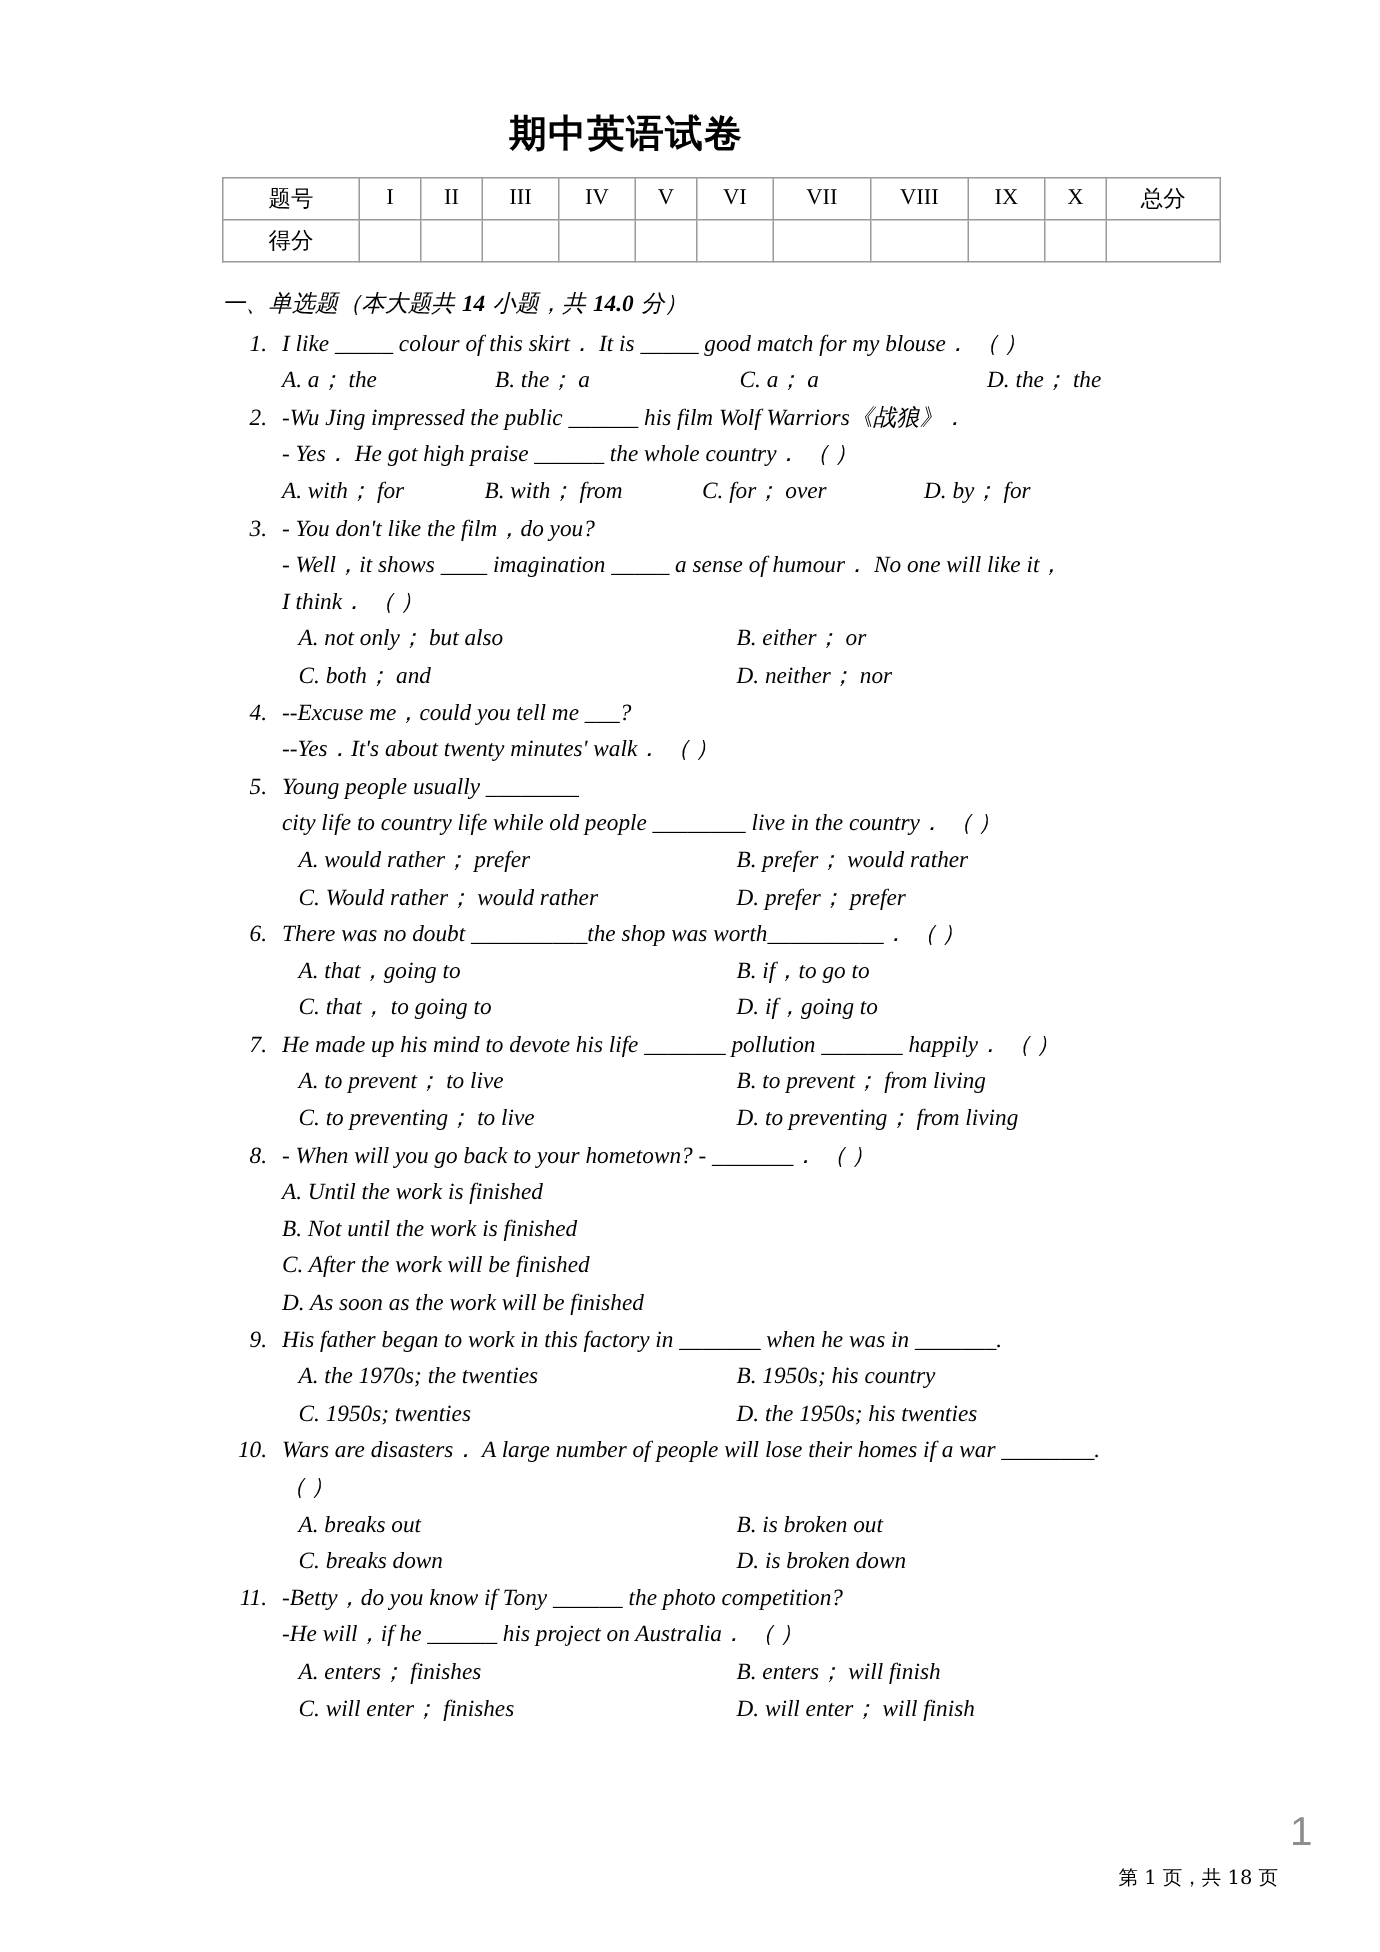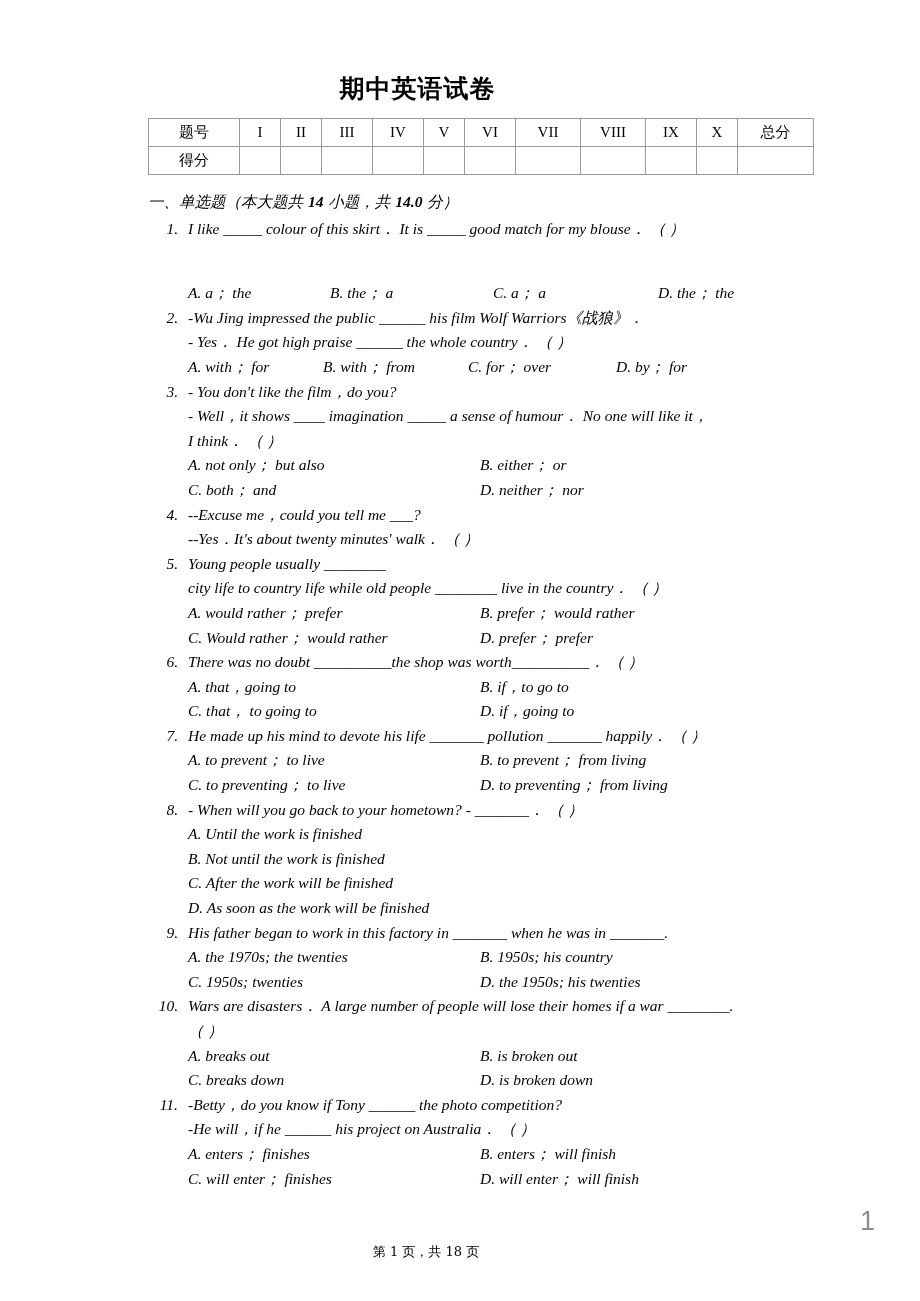--- a/index.html
+++ b/index.html
@@ -105,46 +105,46 @@
   .q-stem-line { display: block; }
 
   .opts { font-size: 15.5px; line-height: 24.6px; }
 
   
   .opts.cols4 { display: block; white-space: nowrap; }
   .opts.cols4 .opt { display: inline-block; }
   .opts.cols4 .opt:nth-child(1) { width: 142px; }
   .opts.cols4 .opt:nth-child(2) { width: 163px; }
   .opts.cols4 .opt:nth-child(3) { width: 165px; }
-  .opts.cols4 .opt:nth-child(4) { width: auto; margin-top: 40px; }
+  .opts.cols4 .opt:nth-child(4) { width: auto; }
 
   
   .opts.cols4b { display: block; white-space: nowrap; }
   .opts.cols4b .opt { display: inline-block; }
   .opts.cols4b .opt:nth-child(1) { width: 135px; }
   .opts.cols4b .opt:nth-child(2) { width: 145px; }
   .opts.cols4b .opt:nth-child(3) { width: 148px; }
   .opts.cols4b .opt:nth-child(4) { width: auto; }
 
   
-  .opts.cols2 { display: block; }
+  .opts.cols2 { display: block; margin-left: 11px; }
   .opts.cols2 .opt { display: inline-block; vertical-align: top; }
   .opts.cols2 .opt:nth-child(odd)  { width: 292px; }
   .opts.cols2 .opt:nth-child(even) { width: auto; }
 
   
   .opts.cols1 .opt { display: block; }
 
   
   .footer {
     position: absolute;
     left: 0;
     top: 1243px;
     width: 852px;
-    text-align: center;
+    text-align: right;
     font-size: 13px;
     font-family: "DejaVu Serif", "Liberation Serif", serif;
   }
   .page-watermark {
     position: absolute;
     right: 45px;
     top: 1206px;
     font-size: 27px;
     color: #8d8d8d;
     font-family: "Liberation Sans", sans-serif;

